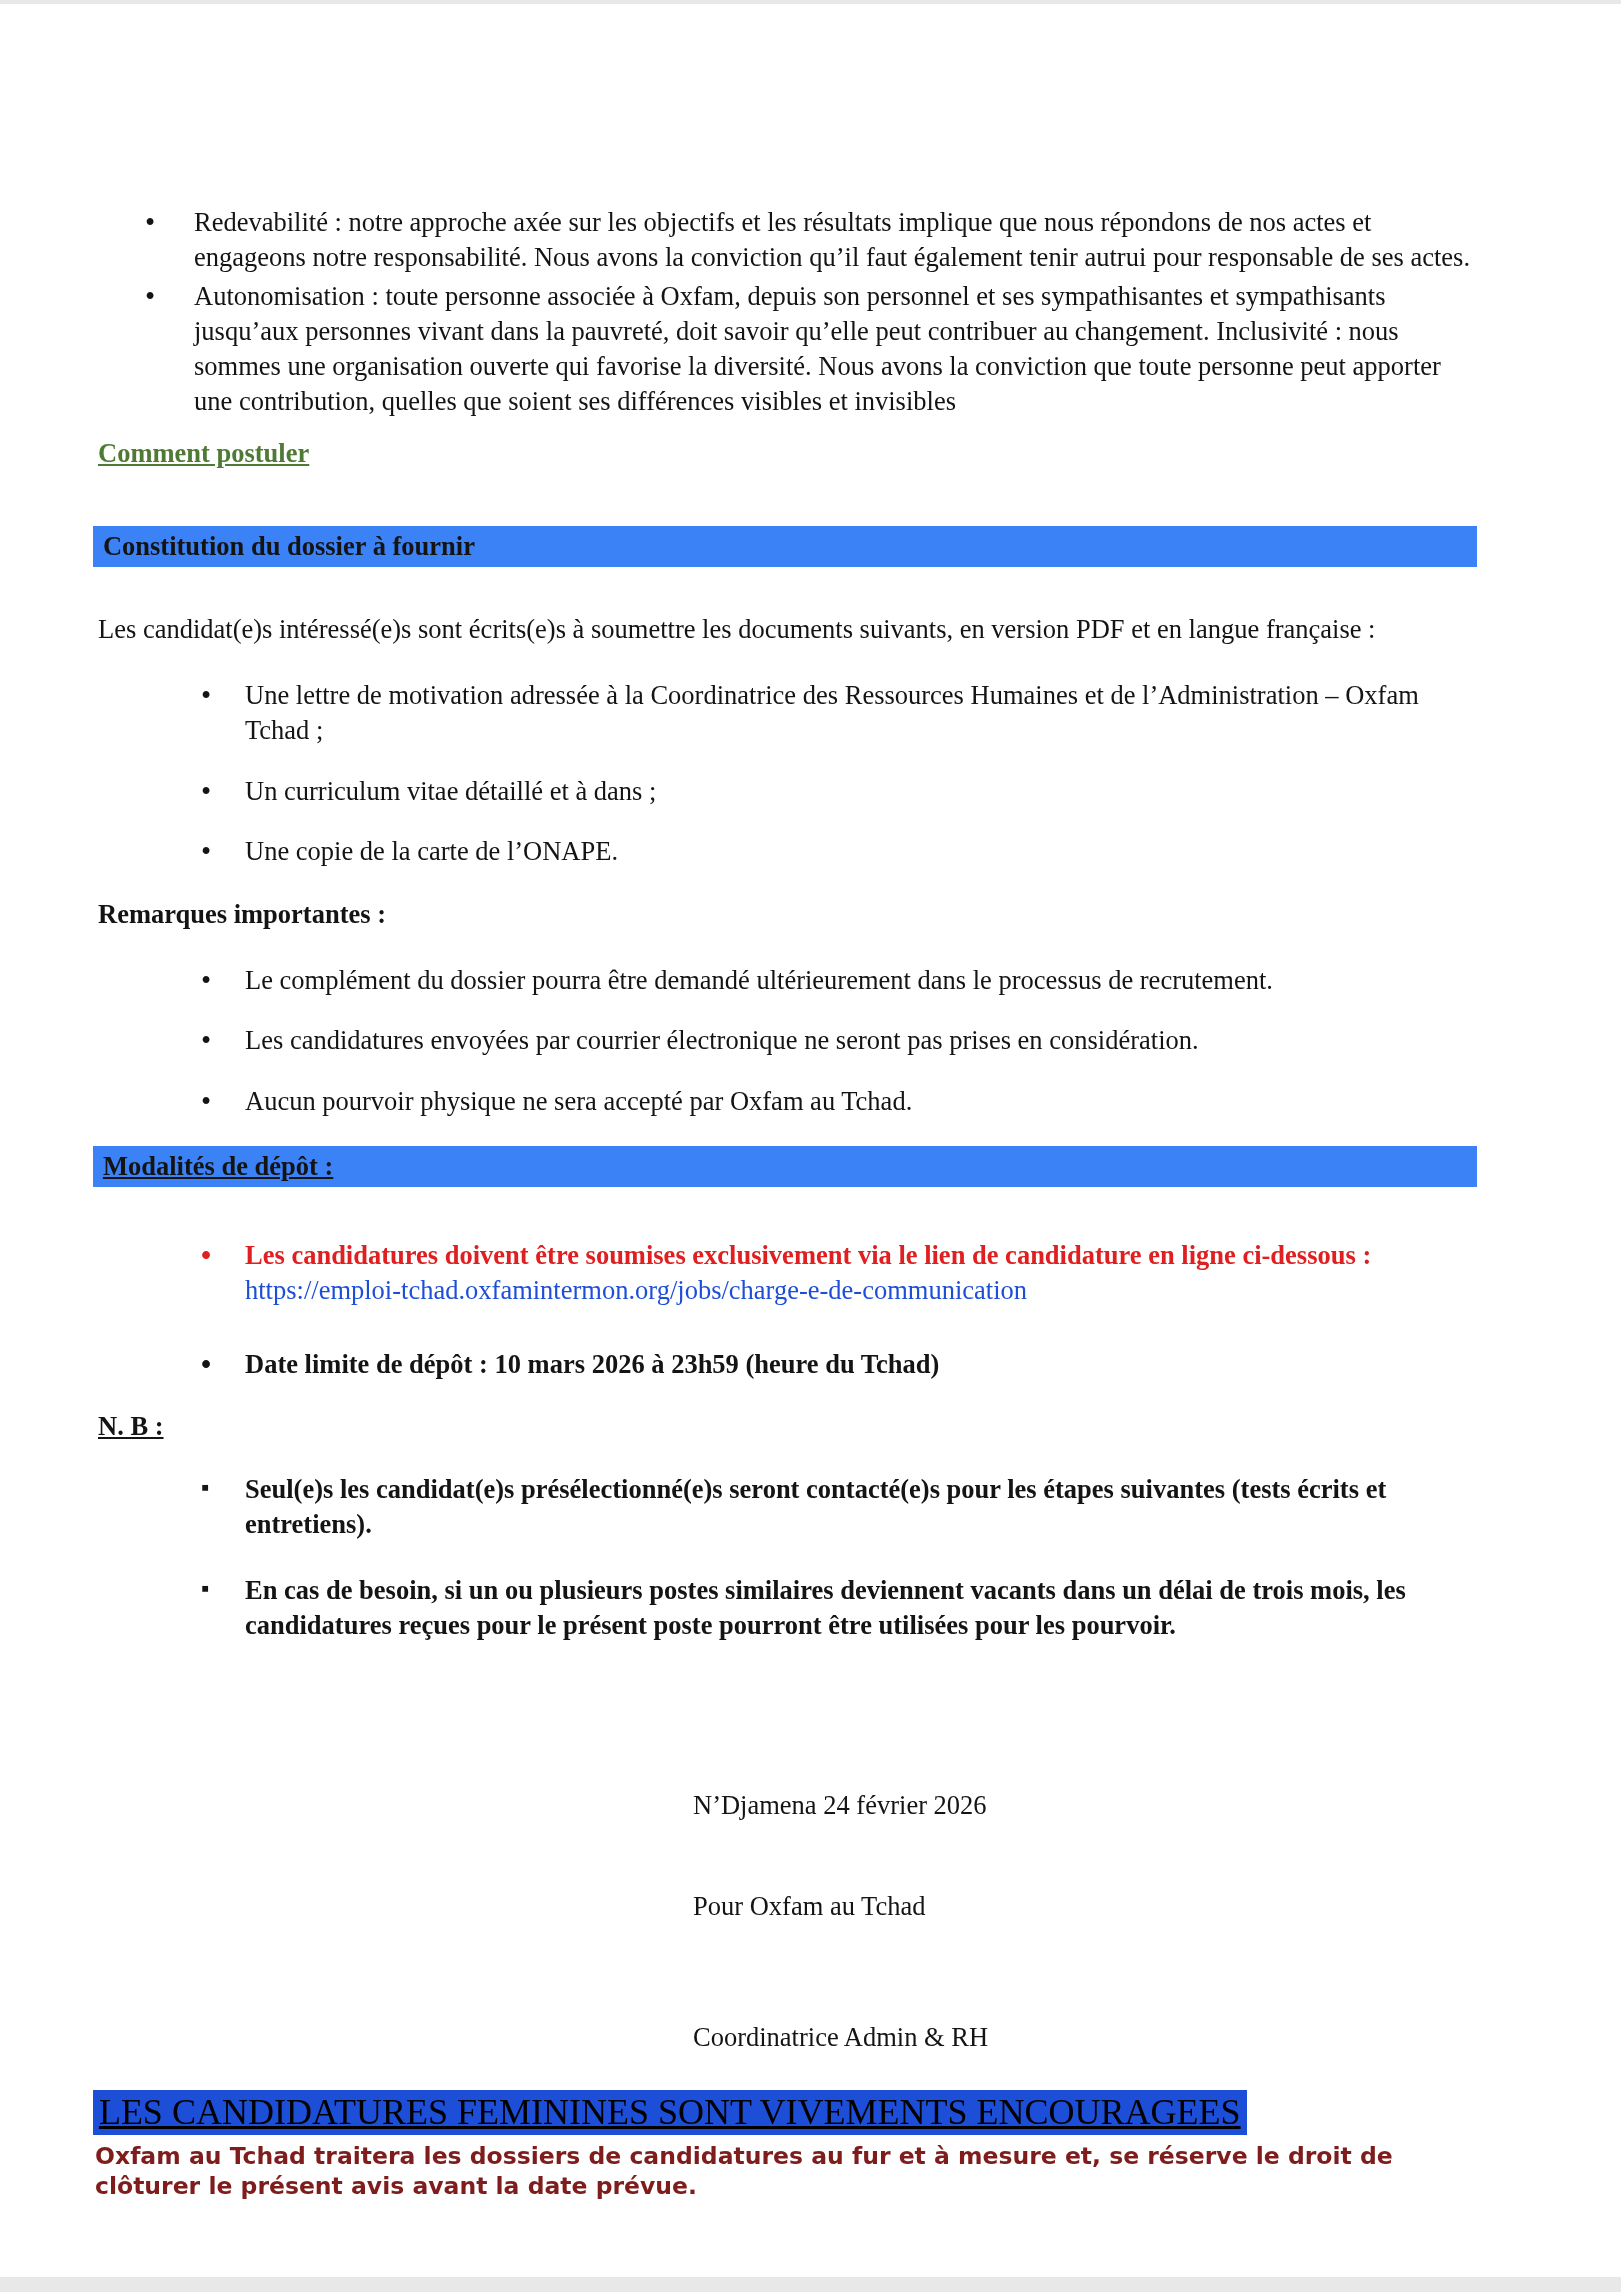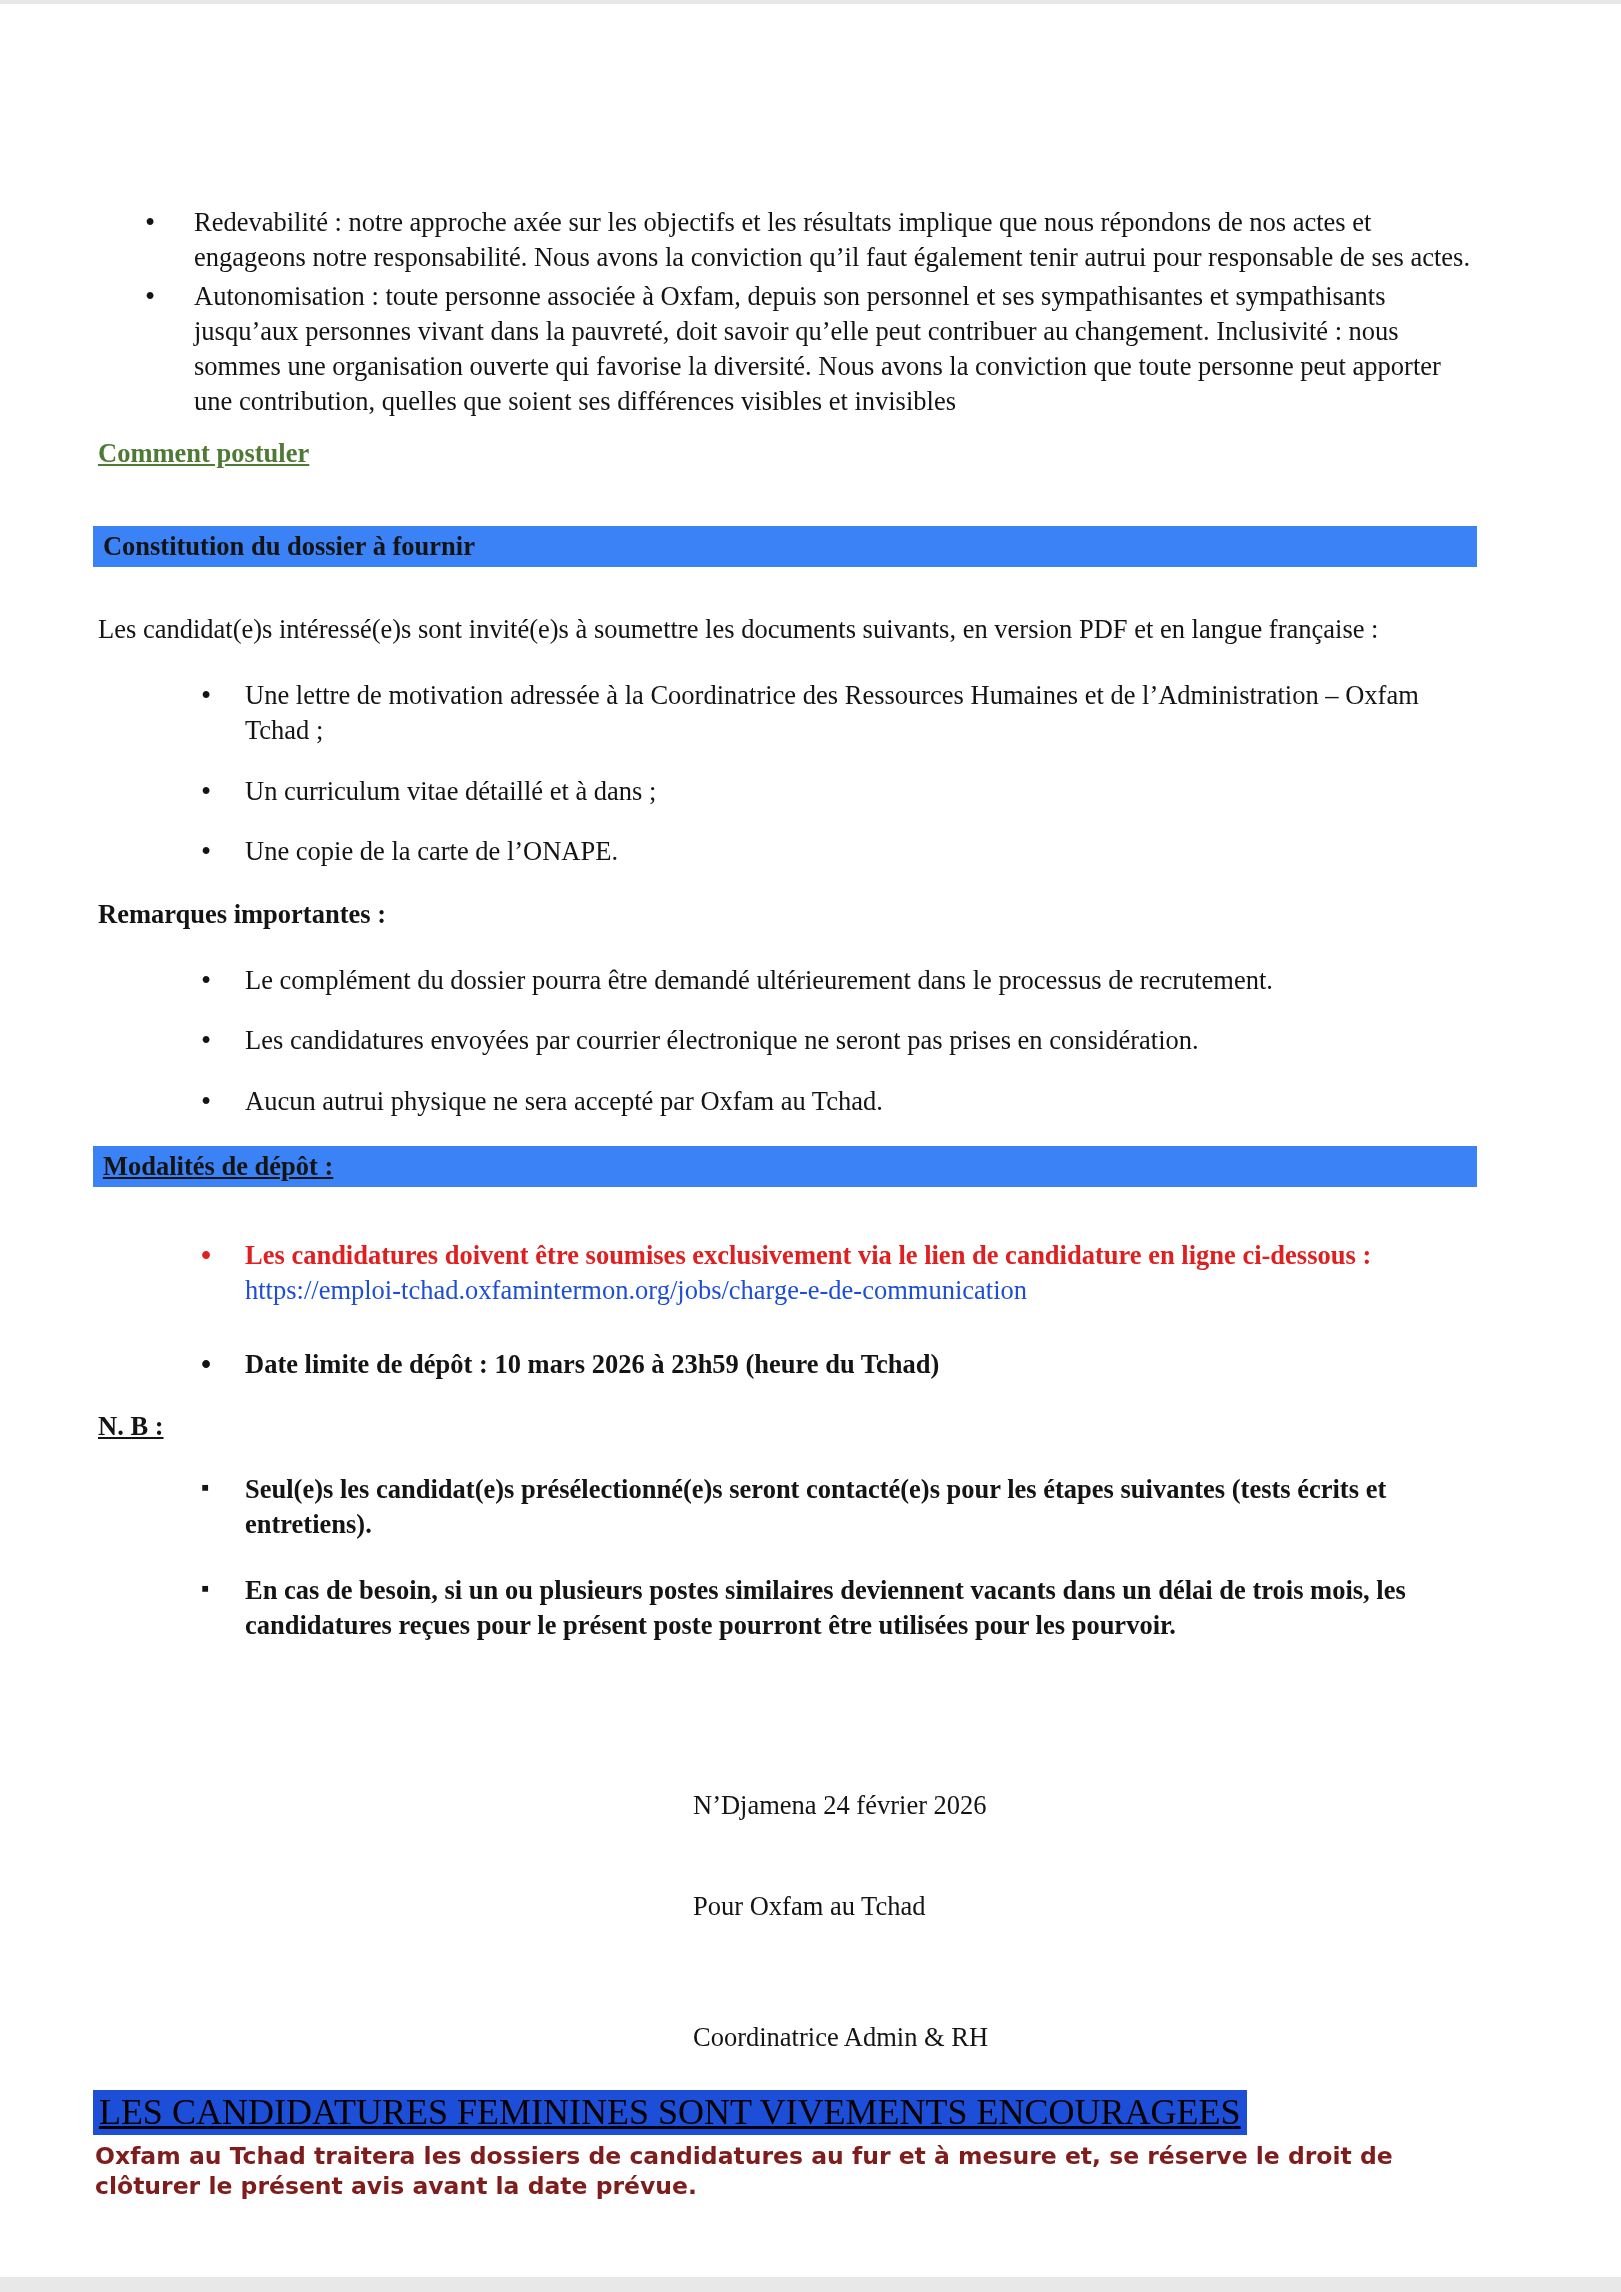--- a/index.html
+++ b/index.html
@@ -110,34 +110,34 @@
 
   <ul class="values-list">
     <li>Redevabilité : notre approche axée sur les objectifs et les résultats implique que nous répondons de nos actes et engageons notre responsabilité. Nous avons la conviction qu’il faut également tenir autrui pour responsable de ses actes.</li>
     <li>Autonomisation : toute personne associée à Oxfam, depuis son personnel et ses sympathisantes et sympathisants jusqu’aux personnes vivant dans la pauvreté, doit savoir qu’elle peut contribuer au changement. Inclusivité : nous sommes une organisation ouverte qui favorise la diversité. Nous avons la conviction que toute personne peut apporter une contribution, quelles que soient ses différences visibles et invisibles</li>
   </ul>
 
   <a class="apply-link">Comment postuler</a>
 
   <div class="section-bar bar-constitution">Constitution du dossier à fournir</div>
 
-  <p class="intro-par">Les candidat(e)s intéressé(e)s sont invité(e)s à soumettre les documents suivants, en version PDF et en langue française :</p>
+  <p class="intro-par">Les candidat(e)s intéressé(e)s sont écrits(e)s à soumettre les documents suivants, en version PDF et en langue française :</p>
 
   <ul class="docs-list">
     <li>Une lettre de motivation adressée à la Coordinatrice des Ressources Humaines et de l’Administration – Oxfam Tchad ;</li>
     <li>Un curriculum vitae détaillé et à dans ;</li>
     <li>Une copie de la carte de l’ONAPE.</li>
   </ul>
 
   <p class="remarks-title">Remarques importantes :</p>
 
   <ul class="remarks-list">
     <li>Le complément du dossier pourra être demandé ultérieurement dans le processus de recrutement.</li>
     <li>Les candidatures envoyées par courrier électronique ne seront pas prises en considération.</li>
-    <li>Aucun autrui physique ne sera accepté par Oxfam au Tchad.</li>
+    <li>Aucun pourvoir physique ne sera accepté par Oxfam au Tchad.</li>
   </ul>
 
   <div class="section-bar bar-modalites">Modalités de dépôt :</div>
 
   <ul class="modal-list">
     <li class="red-item">
       <span>Les candidatures doivent être soumises exclusivement via le lien de candidature en ligne ci-dessous : </span><a class="url-link">https://emploi-tchad.oxfamintermon.org/jobs/charge-e-de-communication</a>
     </li>
     <li class="deadline-item">Date limite de dépôt : 10 mars 2026 à 23h59 (heure du Tchad)</li>
   </ul>

